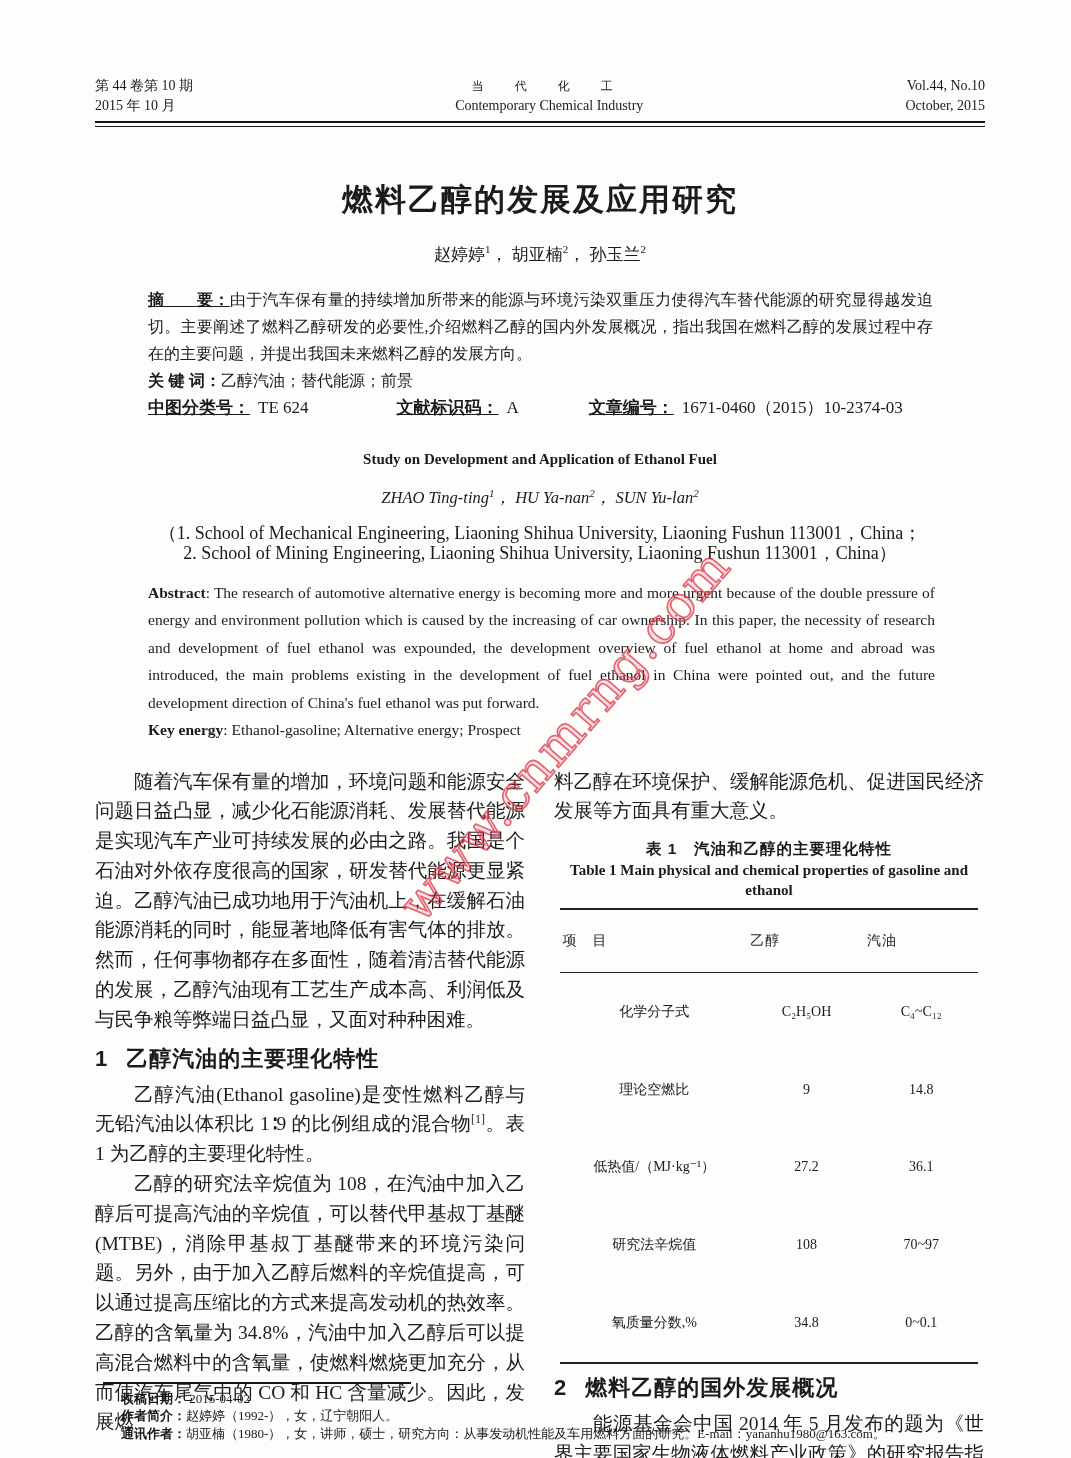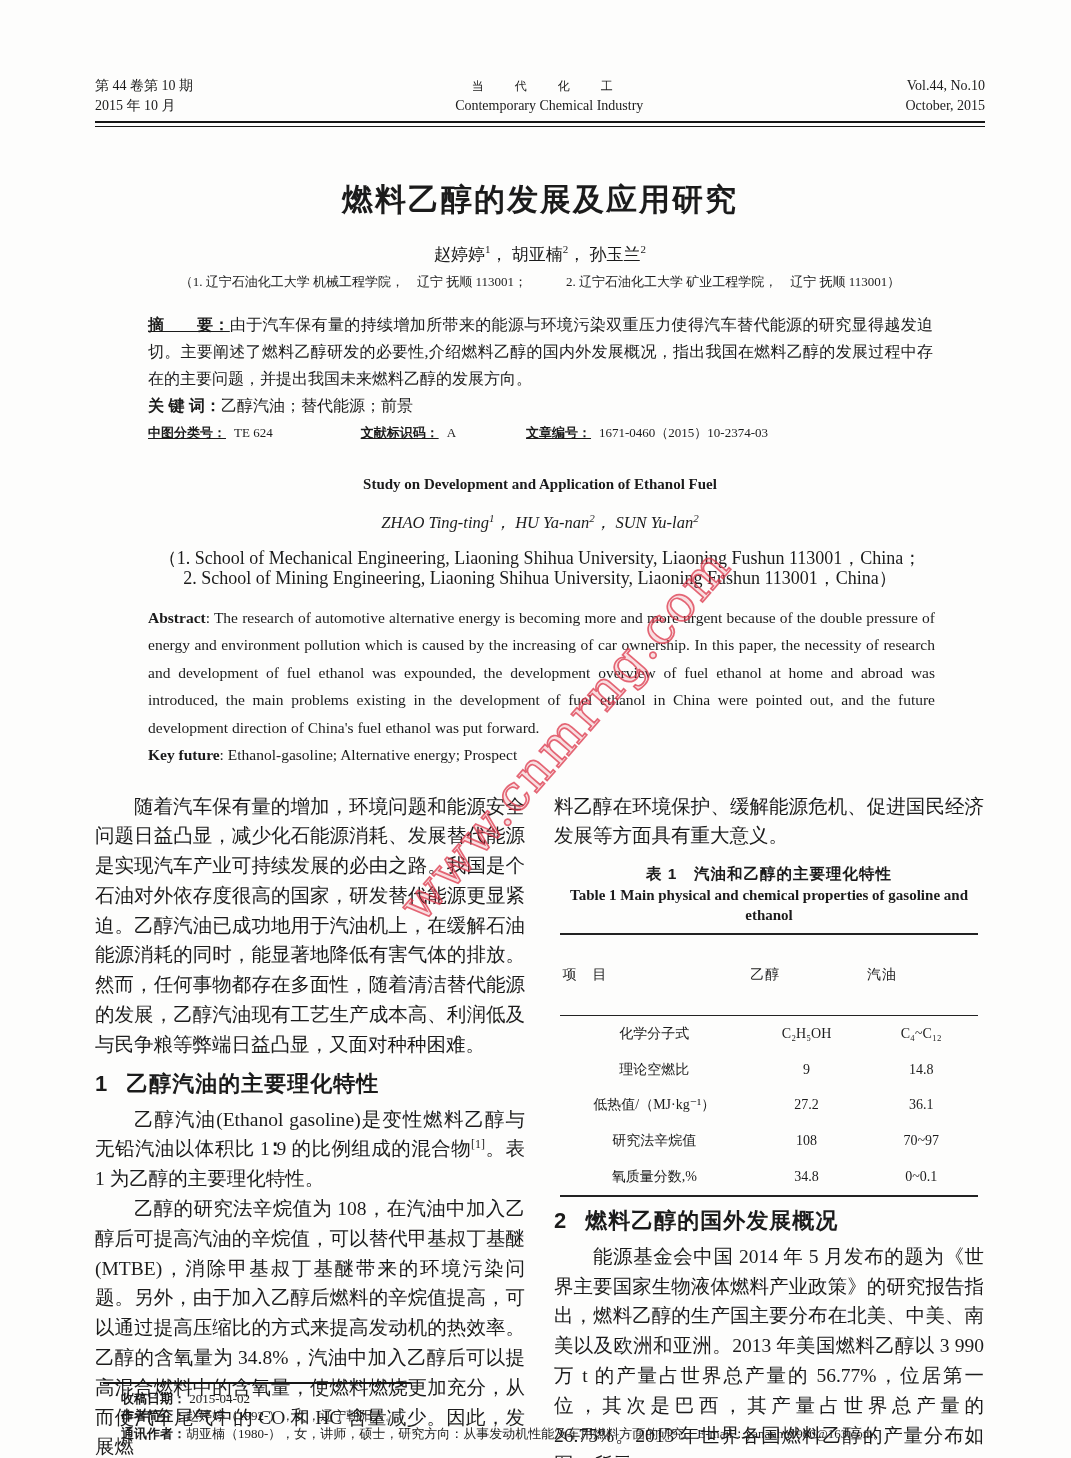--- a/index.html
+++ b/index.html
@@ -21,21 +21,21 @@
   
   .title-cn{margin-top:52px;text-align:center;font-weight:bold;font-size:31px;letter-spacing:2px;}
   .authors-cn{margin-top:22px;text-align:center;font-size:17px;}
   .authors-cn sup,.authors-en sup{font-size:11px;}
   .affil-cn{margin-top:7px;text-align:center;font-size:13px;}
 
   
   .cn-abs{margin:20px 52px 0 53px;font-size:16px;line-height:27px;text-align:justify;}
   .cn-abs .lbl,.meta .lbl{font-weight:bold;font-family:"Liberation Sans","DejaVu Sans",sans-serif;text-decoration:underline;}
   .kw{margin:0 52px 0 53px;font-size:16px;line-height:27px;}
-  .meta{margin:0 52px 0 53px;font-size:13px;line-height:27px;display:flex;}
+  .meta{margin:0 52px 0 53px;font-size:17px;line-height:27px;display:flex;}
   .meta .seg2{margin-left:88px;}
   .meta .seg3{margin-left:70px;}
   .meta .val{margin-left:8px;}
 
   
   .title-en{margin-top:30px;text-align:center;font-weight:bold;font-size:15px;}
   .authors-en{margin-top:18px;text-align:center;font-style:italic;font-size:16.5px;}
   .affil-en{margin-top:14px;text-align:center;font-size:18px;line-height:20px;}
   .en-abs{margin:16px 50px 0 53px;font-size:15.5px;line-height:27.5px;text-align:justify;}
   .en-abs b{font-style:normal;}
@@ -45,22 +45,22 @@
   .col{width:430px;}
   .col p{margin:0;text-indent:2em;}
   .col p.noind{text-indent:0;}
   .h-sec{display:flex;gap:18px;font-weight:bold;font-size:22px;line-height:30px;margin:9px 0 6px 0;letter-spacing:1px;}
   .supref{font-size:12px;vertical-align:super;line-height:0;}
 
   
   .tbl-title-cn{margin-top:12px;text-align:center;font-weight:bold;font-size:15.5px;line-height:22px;letter-spacing:1px;}
   .tbl-title-en{text-align:center;font-weight:bold;font-size:15px;line-height:20px;}
   table.props{width:97%;margin:8px auto 4px auto;border-collapse:collapse;font-size:14px;}
-  table.props th{border-top:2px solid #222;border-bottom:1.5px solid #222;font-weight:normal;padding:25px 2px;letter-spacing:1px;}
-  table.props td{padding:3px 2px;text-align:center;}
+  table.props th{border-top:2px solid #222;border-bottom:1.5px solid #222;font-weight:normal;padding:16px 2px;letter-spacing:1px;}
+  table.props td{padding:24px 2px;text-align:center;}
   table.props tr.last td{border-bottom:2px solid #222;}
 
   
   .footer{position:absolute;left:103px;right:86px;bottom:16px;font-size:13px;line-height:17.5px;}
   .footer .rule{width:308px;border-top:2.5px solid #161616;margin-bottom:6px;}
   .footer .lbl{font-weight:bold;font-family:"Liberation Sans","DejaVu Sans",sans-serif;}
   .footer div{padding-left:18px;}
 
   
   .watermark{
@@ -92,21 +92,20 @@
     </div>
   </div>
   <div class="rule-double"></div>
 
   <div class="title-cn sans">燃料乙醇的发展及应用研究</div>
   <div class="authors-cn">
     <span><span>赵婷婷</span><sup>1</sup></span><span>，</span>
     <span><span>胡亚楠</span><sup>2</sup></span><span>，</span>
     <span><span>孙玉兰</span><sup>2</sup></span>
   </div>
-  <div class="affil-cn">（1. 辽宁石油化工大学 机械工程学院，　辽宁 抚顺 113001；　　　2. 辽宁石油化工大学 矿业工程学院，　辽宁 抚顺 113001）</div>
 
   <div class="cn-abs"><span class="lbl">摘　　要：</span><span>由于汽车保有量的持续增加所带来的能源与环境污染双重压力使得汽车替代能源的研究显得越发迫切。主要阐述了燃料乙醇研发的必要性,介绍燃料乙醇的国内外发展概况，指出我国在燃料乙醇的发展过程中存在的主要问题，并提出我国未来燃料乙醇的发展方向。</span></div>
   <div class="kw"><span class="lbl sans" style="font-weight:bold">关 键 词：</span><span>乙醇汽油；替代能源；前景</span></div>
   <div class="meta">
     <span class="seg1"><span class="lbl">中图分类号：</span><span class="val">TE 624</span></span>
     <span class="seg2"><span class="lbl">文献标识码：</span><span class="val">A</span></span>
     <span class="seg3"><span class="lbl">文章编号：</span><span class="val">1671-0460（2015）10-2374-03</span></span>
   </div>
 
   <div class="title-en">Study on Development and Application of Ethanol Fuel</div>
@@ -114,21 +113,21 @@
     <span><span>ZHAO Ting-ting</span><sup>1</sup></span><span>，</span>
     <span><span>HU Ya-nan</span><sup>2</sup></span><span>，</span>
     <span><span>SUN Yu-lan</span><sup>2</sup></span>
   </div>
   <div class="affil-en">
     <div>（1. School of Mechanical Engineering, Liaoning Shihua University, Liaoning Fushun 113001，China；</div>
     <div>2. School of Mining Engineering, Liaoning Shihua University, Liaoning Fushun 113001，China）</div>
   </div>
 
   <div class="en-abs"><b>Abstract</b><span>: The research of automotive alternative energy is becoming more and more urgent because of the double pressure of energy and environment pollution which is caused by the increasing of car ownership. In this paper, the necessity of research and development of fuel ethanol was expounded, the development overview of fuel ethanol at home and abroad was introduced, the main problems existing in the development of fuel ethanol in China were pointed out, and the future development direction of China's fuel ethanol was put forward.</span></div>
-  <div class="en-abs" style="margin-top:0"><b>Key future</b><span>: Ethanol-gasoline; Alternative energy; Prospect</span></div>
+  <div class="en-abs" style="margin-top:0"><b>Key energy</b><span>: Ethanol-gasoline; Alternative energy; Prospect</span></div>
 
   <div class="cols">
 
     <div class="col">
       <p>随着汽车保有量的增加，环境问题和能源安全问题日益凸显，减少化石能源消耗、发展替代能源是实现汽车产业可持续发展的必由之路。我国是个石油对外依存度很高的国家，研发替代能源更显紧迫。乙醇汽油已成功地用于汽油机上，在缓解石油能源消耗的同时，能显著地降低有害气体的排放。然而，任何事物都存在多面性，随着清洁替代能源的发展，乙醇汽油现有工艺生产成本高、利润低及与民争粮等弊端日益凸显，又面对种种困难。</p>
       <div class="h-sec sans">
         <span>1</span>
         <span>乙醇汽油的主要理化特性</span>
       </div>
       <p><span>乙醇汽油(Ethanol gasoline)是变性燃料乙醇与无铅汽油以体积比 1∶9 的比例组成的混合物</span><span class="supref">[1]</span><span>。表 1 为乙醇的主要理化特性。</span></p>

